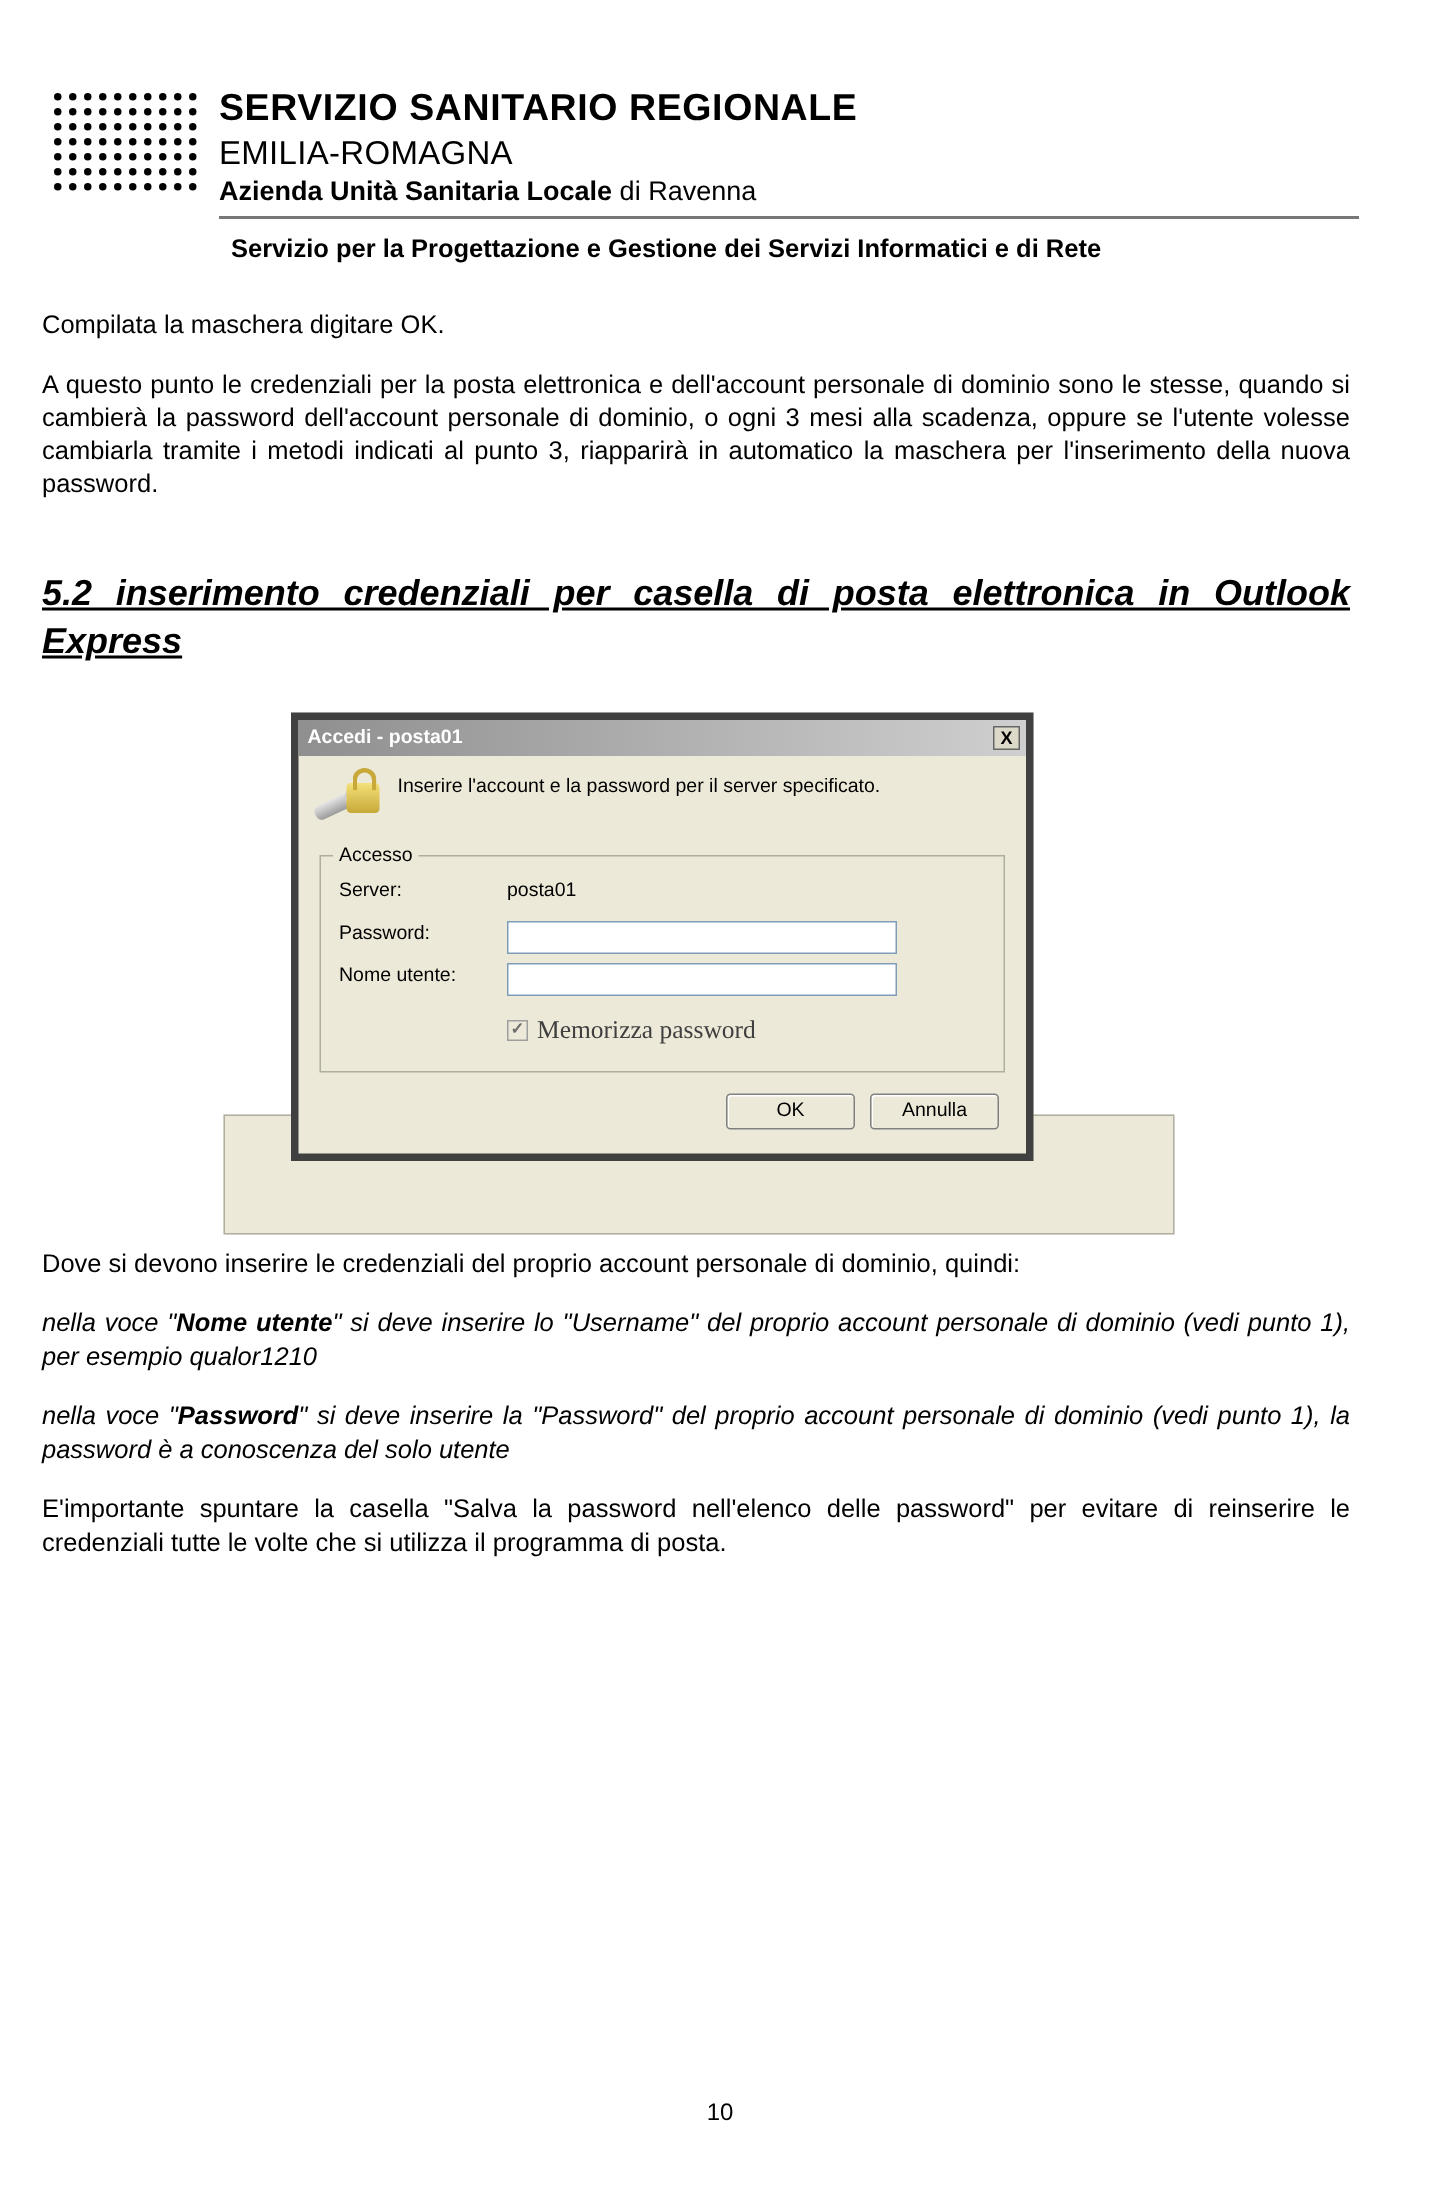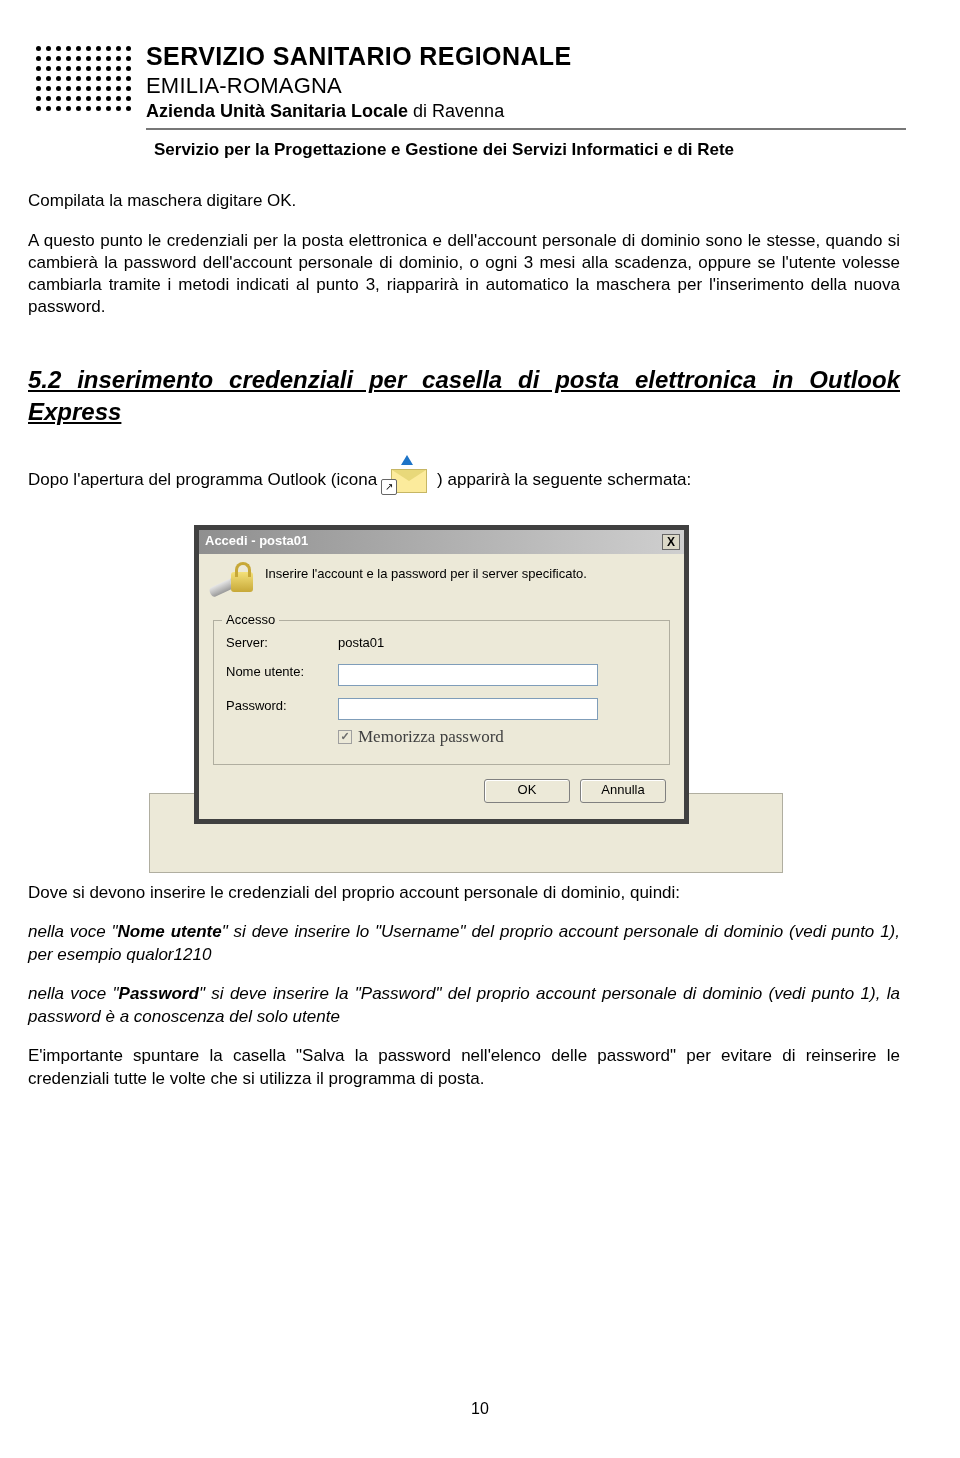--- a/index.html
+++ b/index.html
@@ -1,17 +1,17 @@
 <!DOCTYPE html>
 <html><head>
 <meta charset="utf-8">
 <style>
   * { box-sizing: border-box; }
   body { margin: 0; width: 960px; height: 1458px; background: #fff; font-family: Arial, Helvetica, sans-serif; color: #000; position: relative; }
-  .page { padding: 40px 60px 40px 28px; }
+  .page { padding: 56px 60px 40px 28px; }
   .header-row { display: flex; align-items: flex-start; }
   .dots { display: grid; grid-template-columns: repeat(10, 6px); grid-template-rows: repeat(7, 6px); gap: 4px 4px; margin: 6px 14px 0 8px; flex: 0 0 auto; }
   .dots span { width: 5px; height: 5px; border-radius: 50%; background: #000; }
   .header-text { padding-top: 2px; }
   .h1 { font-size: 25px; font-weight: 700; letter-spacing: 0.4px; margin: 0 0 2px 0; }
   .h2 { font-size: 22px; margin: 2px 0; letter-spacing: 0.2px; }
   .h3 { font-size: 18px; margin: 2px 0 6px 0; font-weight: 400; }
   .h3 .bold { font-weight: 700; }
   .sub-rule { height: 2px; background: #777; width: 760px; margin: 4px 0 10px 0; }
   .sub-title { font-size: 17px; font-weight: 700; margin-left: 126px; }
@@ -142,29 +142,20 @@
     </div>
   </div>
   <div class="sub-title">Servizio per la Progettazione e Gestione dei Servizi Informatici e di Rete</div>
 
   <div class="content">
     <p class="para">Compilata la maschera digitare OK.</p>
     <p class="para">A questo punto le credenziali per la posta elettronica e dell'account personale di dominio sono le stesse, quando si cambierà la password dell'account personale di dominio, o ogni 3 mesi alla scadenza, oppure se l'utente volesse cambiarla tramite i metodi indicati al punto 3, riapparirà in automatico la maschera per l'inserimento della nuova password.</p>
 
     <div class="section-heading">5.2 inserimento credenziali per casella di posta elettronica in Outlook Express</div>
 
-    <div class="inline-line">
-      <span>Dopo l'apertura del programma Outlook (icona </span>
-      <span class="outlook-icon">
-        <span class="ol-env"></span>
-        <span class="ol-arrow"></span>
-        <span class="ol-short">↗</span>
-      </span>
-      <span> ) apparirà la seguente schermata:</span>
-    </div>
 
     <div class="shot-wrap">
       <div class="behind"></div>
       <div class="dialog">
         <div class="titlebar">
           <span class="titlebar-text">Accedi - posta01</span>
           <span class="close-btn">X</span>
         </div>
         <div class="dlg-body">
           <div class="dlg-top">
@@ -173,27 +164,27 @@
               <div class="lock"></div>
             </div>
             <div class="dlg-msg">Inserire l'account e la password per il server specificato.</div>
           </div>
           <div class="fieldset">
             <div class="legend">Accesso</div>
             <div class="frow">
               <div class="flabel">Server:</div>
               <div class="fval">posta01</div>
             </div>
+            <div class="frow" style="margin-bottom:6px;">
+              <div class="flabel">Password:</div>
+              <input class="finput" type="password" value="" style="">
+            </div>
             <div class="frow">
               <div class="flabel">Nome utente:</div>
               <input class="finput" value="" style="">
-            </div>
-            <div class="frow" style="margin-bottom:6px;">
-              <div class="flabel">Password:</div>
-              <input class="finput" type="password" value="" style="">
             </div>
             <div class="chk-row">
               <div class="chk">✓</div>
               <div class="chk-label">Memorizza password</div>
             </div>
           </div>
           <div class="btn-row">
             <div class="w-btn">OK</div>
             <div class="w-btn">Annulla</div>
           </div>

